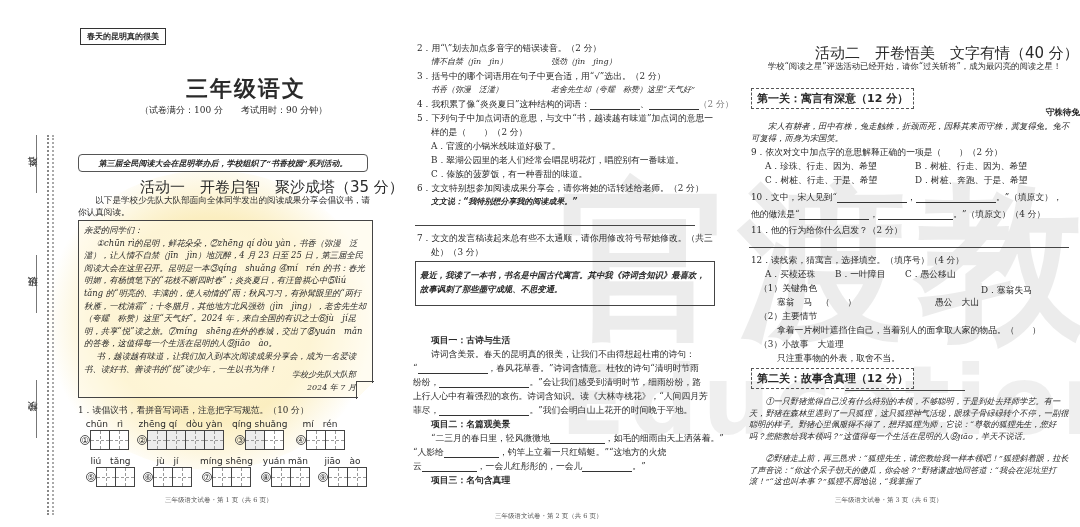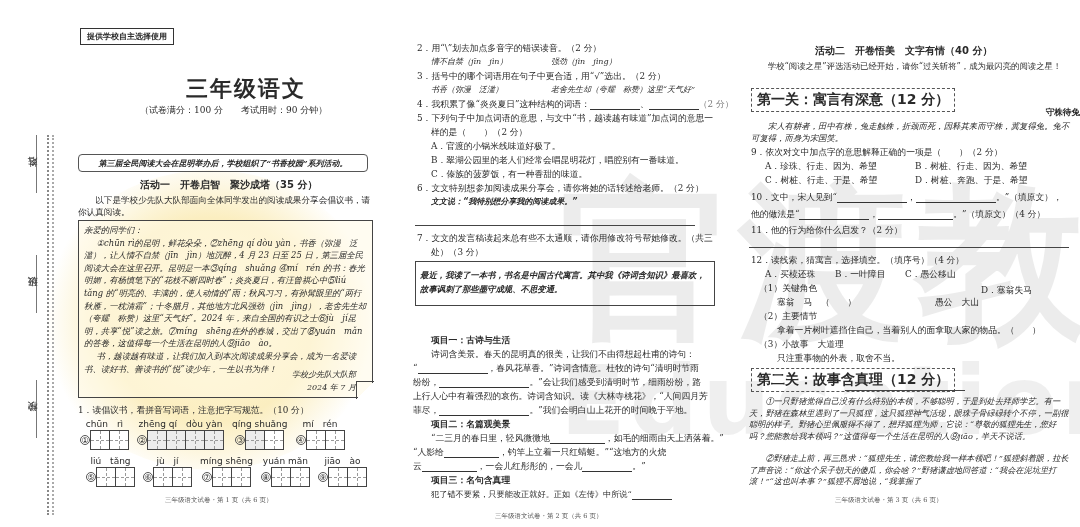--- a/index.html
+++ b/index.html
@@ -17,41 +17,41 @@
 .bind-dots2{position:absolute;left:52px;top:0;height:380px;border-left:2px dotted #aaa}
 .bind-label{position:absolute;left:26px;writing-mode:vertical-rl;transform:rotate(180deg);font-size:10px;color:#444;font-family:"DejaVu Sans",sans-serif}
 .bind-line{position:absolute;left:36px;width:1px;height:58px;background:#777}
 .tag{position:absolute;left:80px;top:28px;border:1px solid #333;font-size:8px;padding:2px 6px;font-family:"DejaVu Sans",sans-serif;font-weight:bold}
 .t-sub{position:absolute;left:110px;top:52px;font-size:12px;font-family:"DejaVu Sans",sans-serif;font-weight:bold;color:#222}
 .t-main{position:absolute;left:186px;top:74px;font-size:22px;font-weight:bold;letter-spacing:2px}
 .t-info{position:absolute;left:140px;top:104px;font-size:9px}
 table.score{position:absolute;left:78px;top:116px;border-collapse:collapse;font-size:9px}
 table.score td{border:1px solid #444;height:17px;text-align:center}
 .banner{position:absolute;left:78px;top:154px;width:290px;height:18px;border:1px solid #555;border-radius:4px;font-size:8px;text-align:center;line-height:16px;font-style:italic;font-weight:bold}
-.act-title{position:absolute;font-family:"DejaVu Sans",sans-serif;font-weight:bold;font-size:10px;white-space:nowrap}
+.act-title{position:absolute;font-family:"DejaVu Sans",sans-serif;font-weight:normal;font-size:15px;white-space:nowrap}
 .para{position:absolute;font-size:8.6px;line-height:12px}
 .letter{position:absolute;left:78px;top:220px;width:295px;height:178px;border:1.5px solid #444;background:rgba(255,250,230,.55);padding:3px 5px;font-size:8.4px;line-height:12.6px;font-style:italic}
 .letter .ind{text-indent:1.5em}
 .letter .sign{position:absolute;right:16px;text-align:right;font-size:8px;line-height:12px}
 .corner{position:absolute;right:-2px;bottom:-2px;width:18px;height:18px;background:linear-gradient(135deg,transparent 50%,#fff 50%);border-left:1px solid #444;border-top:1px solid #444}
 .q{position:absolute;font-size:8.8px;white-space:nowrap;line-height:12px}
 .pinyin-row{position:absolute;left:80px;display:flex;align-items:flex-end}
 .pg{display:flex;flex-direction:column;align-items:center;margin-right:8px}
 .py{font-family:"DejaVu Sans",sans-serif;font-size:9px;white-space:nowrap;height:12px;line-height:12px}
 .boxes{display:flex;align-items:center}
 .num{font-size:8px;border:1px solid #555;border-radius:50%;width:10px;height:10px;line-height:9px;text-align:center;margin-right:1px;font-family:"DejaVu Sans",sans-serif}
 .tian{width:20px;height:20px;border:1.2px solid #444;position:relative;margin-left:-1px;background:#fff}
 .tian.sh{background:#ececec}
 .tian::before{content:"";position:absolute;left:50%;top:0;bottom:0;border-left:1px dashed #999}
 .tian::after{content:"";position:absolute;top:50%;left:0;right:0;border-top:1px dashed #999}
 .footer{position:absolute;top:496px;font-size:6.5px;color:#555;white-space:nowrap}
 .line{display:inline-block;border-bottom:1px solid #333;vertical-align:bottom}
 .ansline{position:absolute;height:1px;background:#444}
 .box7{position:absolute;left:415px;top:232px;width:300px;height:45px;border:1.2px solid #444;font-size:8.4px;line-height:14px;padding:6px 4px;font-style:italic;font-weight:bold}
-.dashbox{position:absolute;border:1px dashed #555;font-family:"DejaVu Sans",sans-serif;font-weight:bold;font-size:14px;padding:2px 5px;white-space:nowrap}
+.dashbox{position:absolute;border:1px dashed #555;font-family:"DejaVu Sans",sans-serif;font-weight:bold;font-size:11px;padding:2px 5px;white-space:nowrap}
 .center{text-align:right}
 .b{font-weight:bold;font-family:"DejaVu Sans",sans-serif}
 .it{font-style:italic}
 </style>
 </head>
 <body>
 
 <div class="wm-circle"></div>
 <div class="wm-big">官渡教育</div>
 <div class="wm-edu">Education</div>
@@ -61,21 +61,21 @@
     <div class="bind-dots"></div>
     <div class="bind-dots2"></div>
     <div class="bind-line" style="top:0px"></div>
     <div class="bind-label" style="top:40px">姓名</div>
     <div class="bind-line" style="top:120px"></div>
     <div class="bind-label" style="top:160px">班级</div>
     <div class="bind-line" style="top:245px"></div>
     <div class="bind-label" style="top:285px">学校</div>
   </div>
 
-  <div class="tag">提供学校自主选择使用</div>
+  <div class="tag">春天的昆明真的很美</div>
   <div class="t-main">三年级语文</div>
   <div class="t-info">（试卷满分：100 分　　考试用时：90 分钟）</div>
 
 
   <div class="banner">第三届全民阅读大会在昆明举办后，学校组织了“书香校园”系列活动。</div>
   <div class="act-title" style="left:140px;top:178px">活动一　开卷启智　聚沙成塔（35 分）</div>
   <div class="para" style="left:78px;top:194px;width:295px;text-indent:2em">以下是学校少先队大队部面向全体同学发出的阅读成果分享会倡议书，请你认真阅读。</div>
 
   <div class="letter">
     <div>亲爱的同学们：</div>
@@ -196,21 +196,20 @@
   <div class="q" style="left:36px;top:348px">诗词含美景。春天的昆明真的很美，让我们不由得想起杜甫的诗句：</div>
   <div class="q" style="left:18px;top:362px">“<span class="line" style="width:70px"></span><span>，春风花草香。”诗词含情意。杜牧的诗句“清明时节雨</span></div>
   <div class="q" style="left:18px;top:376px"><span>纷纷，</span><span class="line" style="width:90px"></span><span>。”会让我们感受到清明时节，细雨纷纷，路</span></div>
   <div class="q" style="left:18px;top:390px">上行人心中有着强烈的哀伤。诗词含知识。读《大林寺桃花》，“人间四月芳</div>
   <div class="q" style="left:18px;top:404px"><span>菲尽，</span><span class="line" style="width:90px"></span><span>。”我们会明白山上花开的时间晚于平地。</span></div>
   <div class="q b" style="left:36px;top:418px">项目二：名篇观美景</div>
   <div class="q" style="left:36px;top:432px"><span>“二三月的春日里，轻风微微地</span><span class="line" style="width:55px"></span><span>，如毛的细雨由天上洒落着。”</span></div>
   <div class="q" style="left:18px;top:446px"><span>“人影给</span><span class="line" style="width:55px"></span><span>，钓竿上立着一只红蜻蜓。”“这地方的火烧</span></div>
   <div class="q" style="left:18px;top:460px"><span>云</span><span class="line" style="width:55px"></span><span>，一会儿红彤彤的，一会儿</span><span class="line" style="width:50px"></span><span>。”</span></div>
   <div class="q b" style="left:36px;top:474px">项目三：名句含真理</div>
-  <div class="q" style="left:36px;top:488px;font-size:8.2px"><span>犯了错不要紧，只要能改正就好。正如《左传》中所说“</span><span class="line" style="width:40px"></span></div>
   <div class="footer" style="left:100px;top:512px">三年级语文试卷・第 2 页（共 6 页）</div>
 </div>
 
 <div class="page p3">
   <div class="act-title" style="left:80px;top:44px">活动二　开卷悟美　文字有情（40 分）</div>
   <div class="para" style="left:16px;top:60px;width:320px;text-indent:2em;font-size:8.4px">学校“阅读之星”评选活动已经开始，请你“过关斩将”，成为最闪亮的阅读之星！</div>
   <div class="dashbox" style="left:16px;top:88px">第一关：寓言有深意（12 分）</div>
   <div class="q b center" style="left:0;width:345px;top:106px;font-size:8.6px">守株待兔</div>
   <div class="para it" style="left:16px;top:120px;width:320px;text-indent:2em;font-size:8.4px">宋人有耕者，田中有株，兔走触株，折颈而死，因释其耒而守株，冀复得兔。兔不可复得，而身为宋国笑。</div>
   <div class="q" style="left:16px;top:146px">9．依次对文中加点字的意思解释正确的一项是（　　）（2 分）</div>

